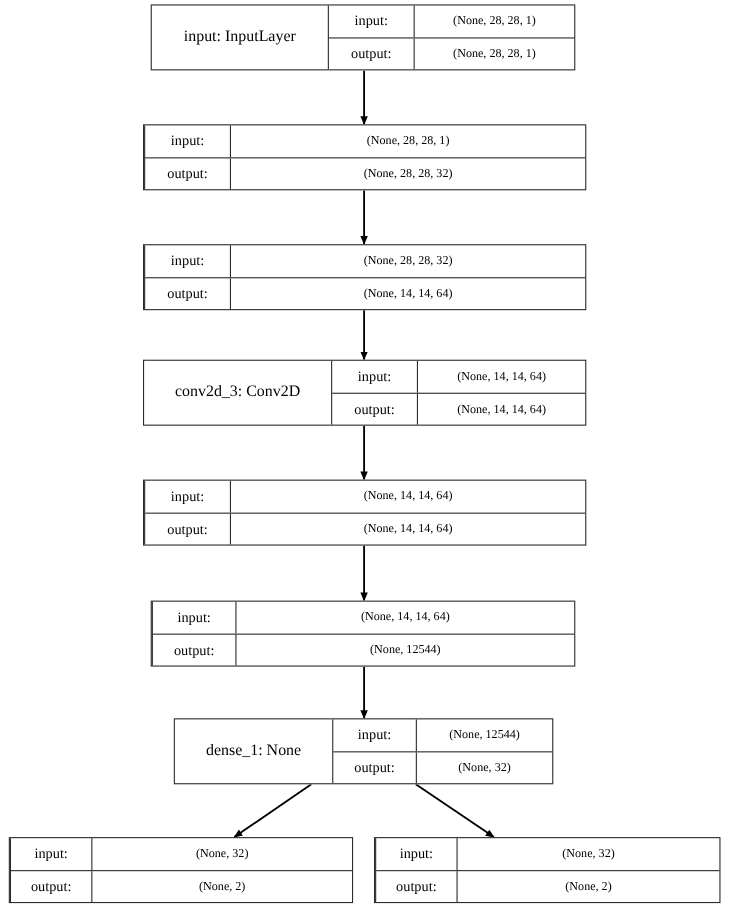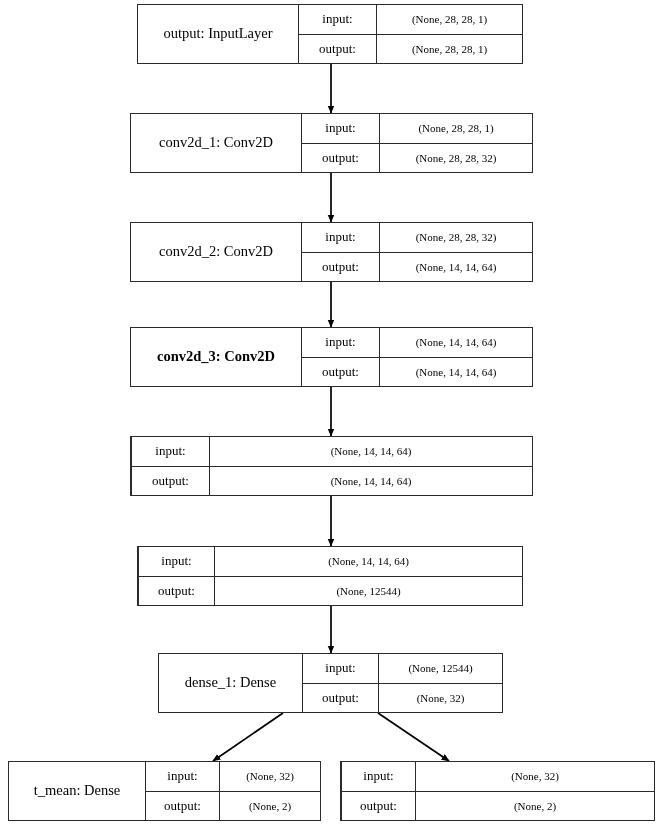--- a/index.html
+++ b/index.html
@@ -43,60 +43,58 @@
         <line x1="331" y1="282" x2="331" y2="327" stroke="#000000" stroke-width="1.7" marker-end="url(#arrowhead)"></line>
         <line x1="331" y1="387" x2="331" y2="436" stroke="#000000" stroke-width="1.7" marker-end="url(#arrowhead)"></line>
         <line x1="331" y1="496" x2="331" y2="546" stroke="#000000" stroke-width="1.7" marker-end="url(#arrowhead)"></line>
         <line x1="331" y1="606" x2="331" y2="653" stroke="#000000" stroke-width="1.7" marker-end="url(#arrowhead)"></line>
         <line x1="283" y1="713" x2="213" y2="761" stroke="#000000" stroke-width="1.7" marker-end="url(#arrowhead)"></line>
         <line x1="378" y1="713" x2="449" y2="761" stroke="#000000" stroke-width="1.7" marker-end="url(#arrowhead)"></line>
       </g>
   </svg>
   <div id="node-layer">
       <div class="node" style="left: 137px; top: 4px; width: 386px; height: 60px;">
-        <div class="name-cell" style="width: 160px; flex: 0 0 160px;">output: InputLayer</div>
+        <div class="name-cell" style="width: 160px; flex: 0 0 160px;">input: InputLayer</div>
         <div class="io-block">
           <div class="io-row top">
             <div class="io-label" style="width: 78px; flex: 0 0 78px;">input:</div>
             <div class="io-value">(None, 28, 28, 1)</div>
           </div>
           <div class="io-row bottom">
             <div class="io-label" style="width: 78px; flex: 0 0 78px;">output:</div>
             <div class="io-value">(None, 28, 28, 1)</div>
           </div>
         </div>
       </div>
       <div class="node" style="left: 130px; top: 113px; width: 403px; height: 60px;">
-        <div class="name-cell" style="width: 170px; flex: 0 0 170px;">conv2d_1: Conv2D</div>
         <div class="io-block">
           <div class="io-row top">
             <div class="io-label" style="width: 78px; flex: 0 0 78px;">input:</div>
             <div class="io-value">(None, 28, 28, 1)</div>
           </div>
           <div class="io-row bottom">
             <div class="io-label" style="width: 78px; flex: 0 0 78px;">output:</div>
             <div class="io-value">(None, 28, 28, 32)</div>
           </div>
         </div>
       </div>
       <div class="node" style="left: 130px; top: 222px; width: 403px; height: 60px;">
-        <div class="name-cell" style="width: 170px; flex: 0 0 170px;">conv2d_2: Conv2D</div>
         <div class="io-block">
           <div class="io-row top">
             <div class="io-label" style="width: 78px; flex: 0 0 78px;">input:</div>
             <div class="io-value">(None, 28, 28, 32)</div>
           </div>
           <div class="io-row bottom">
             <div class="io-label" style="width: 78px; flex: 0 0 78px;">output:</div>
             <div class="io-value">(None, 14, 14, 64)</div>
           </div>
         </div>
       </div>
       <div class="node" style="left: 130px; top: 327px; width: 403px; height: 60px;">
-        <div class="name-cell" style="width: 170px; flex: 0 0 170px; font-weight: bold;">conv2d_3: Conv2D</div>
+        <div class="name-cell" style="width: 170px; flex: 0 0 170px;">conv2d_3: Conv2D</div>
         <div class="io-block">
           <div class="io-row top">
             <div class="io-label" style="width: 78px; flex: 0 0 78px;">input:</div>
             <div class="io-value">(None, 14, 14, 64)</div>
           </div>
           <div class="io-row bottom">
             <div class="io-label" style="width: 78px; flex: 0 0 78px;">output:</div>
             <div class="io-value">(None, 14, 14, 64)</div>
           </div>
         </div>
@@ -119,34 +117,33 @@
             <div class="io-label" style="width: 76px; flex: 0 0 76px;">input:</div>
             <div class="io-value">(None, 14, 14, 64)</div>
           </div>
           <div class="io-row bottom">
             <div class="io-label" style="width: 76px; flex: 0 0 76px;">output:</div>
             <div class="io-value">(None, 12544)</div>
           </div>
         </div>
       </div>
       <div class="node" style="left: 158px; top: 653px; width: 345px; height: 60px;">
-        <div class="name-cell" style="width: 143px; flex: 0 0 143px;">dense_1: Dense</div>
+        <div class="name-cell" style="width: 143px; flex: 0 0 143px;">dense_1: None</div>
         <div class="io-block">
           <div class="io-row top">
             <div class="io-label" style="width: 76px; flex: 0 0 76px;">input:</div>
             <div class="io-value">(None, 12544)</div>
           </div>
           <div class="io-row bottom">
             <div class="io-label" style="width: 76px; flex: 0 0 76px;">output:</div>
             <div class="io-value">(None, 32)</div>
           </div>
         </div>
       </div>
       <div class="node" style="left: 8px; top: 761px; width: 313px; height: 60px;">
-        <div class="name-cell" style="width: 136px; flex: 0 0 136px;">t_mean: Dense</div>
         <div class="io-block">
           <div class="io-row top">
             <div class="io-label" style="width: 74px; flex: 0 0 74px;">input:</div>
             <div class="io-value">(None, 32)</div>
           </div>
           <div class="io-row bottom">
             <div class="io-label" style="width: 74px; flex: 0 0 74px;">output:</div>
             <div class="io-value">(None, 2)</div>
           </div>
         </div>

